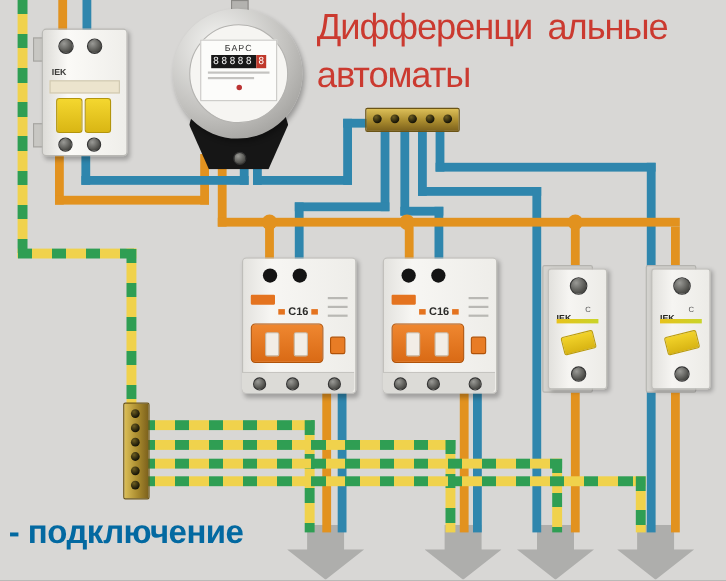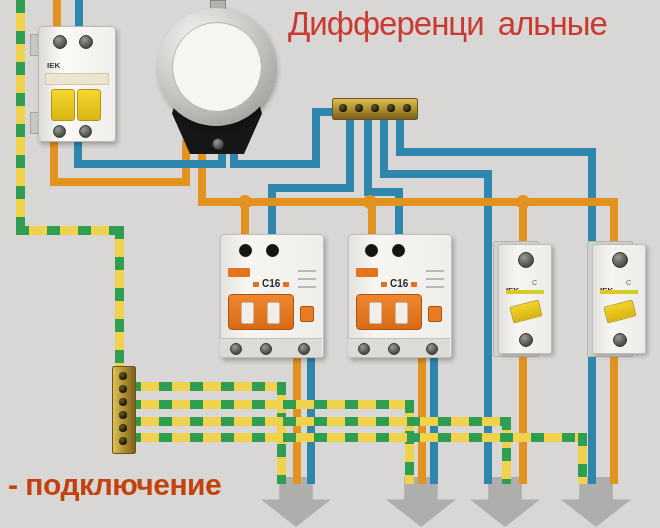--- a/index.html
+++ b/index.html
@@ -70,21 +70,21 @@
   .sp-label{position:absolute;left:7px;top:34px;width:38px;height:18px;}
   .sp-brand{font-size:8px;font-weight:bold;color:#26261f;}
   .sp-band{position:absolute;left:0;top:11px;width:38px;height:4px;background:linear-gradient(90deg,#e8c21c,#c9d42a);}
   .sp-rating{position:absolute;left:26px;top:0px;font-size:7px;color:#555;}
   .sp-lever{position:absolute;left:12px;top:58px;width:28px;height:15px;background:linear-gradient(180deg,#f2d32a,#d8b413);
     border:1px solid #bb9c0d;border-radius:2px;transform:rotate(-14deg);}
   
   .title{position:absolute;left:288px;top:2px;z-index:20;color:#cb3a30;font-weight:normal;
     font-size:33px;letter-spacing:-1px;line-height:44px;}
   .title .p2{margin-left:14px;}
-  .caption{position:absolute;left:8px;top:468px;z-index:20;color:#c2410c;font-weight:bold;
+  .caption{position:absolute;left:8px;top:468px;z-index:20;color:#0369a1;font-weight:bold;
     font-size:30px;letter-spacing:-0.5px;}
 </style>
 </head>
 <body>
 
 <div id="canvas">
 
   <div id="gen-layer">
       <div class="arrow" style="left: 261px;"></div>
       <div class="arrow" style="left: 386px;"></div>
@@ -155,20 +155,30 @@
       <div class="screw" style="left:14px;top:98px;width:11px;height:11px;"></div>
       <div class="screw" style="left:40px;top:98px;width:11px;height:11px;"></div>
     </div>
   </div>
 
   <div class="comp" style="left:155px;top:0;width:124px;height:156px;">
     <div class="meter-base"></div>
     <div class="meter-tab"></div>
     <div class="meter-ring"></div>
     <div class="meter-face"></div>
+    <div class="meter-card">
+      <div class="meter-brand">БАРС</div>
+      <div class="register">
+        <span class="digits">88888</span>
+          <span class="reddig">8</span>
+      </div>
+      <div class="mline"></div>
+      <div class="mline" style="margin-right:20px;"></div>
+      <div class="reddot"></div>
+    </div>
     <div class="screw" style="left:57px;top:138px;width:10px;height:10px;"></div>
   </div>
 
   <div class="comp brass-h" style="left:332px;top:98px;width:84px;height:20px;">
     <div class="bscrew" style="left:6px;top:5px;"></div>
     <div class="bscrew" style="left:22px;top:5px;"></div>
     <div class="bscrew" style="left:38px;top:5px;"></div>
     <div class="bscrew" style="left:54px;top:5px;"></div>
     <div class="bscrew" style="left:70px;top:5px;"></div>
   </div>
@@ -247,16 +257,17 @@
     <div class="bscrew" style="left:6px;top:5px;"></div>
     <div class="bscrew" style="left:6px;top:18px;"></div>
     <div class="bscrew" style="left:6px;top:31px;"></div>
     <div class="bscrew" style="left:6px;top:44px;"></div>
     <div class="bscrew" style="left:6px;top:57px;"></div>
     <div class="bscrew" style="left:6px;top:70px;"></div>
   </div>
 
   <div class="title">
     <span>Дифференци</span><span class="p2">альные</span><br>
+    <span>автоматы</span>
   </div>
   <div class="caption">- подключение</div>
 
 </div>
 
 </body></html>

